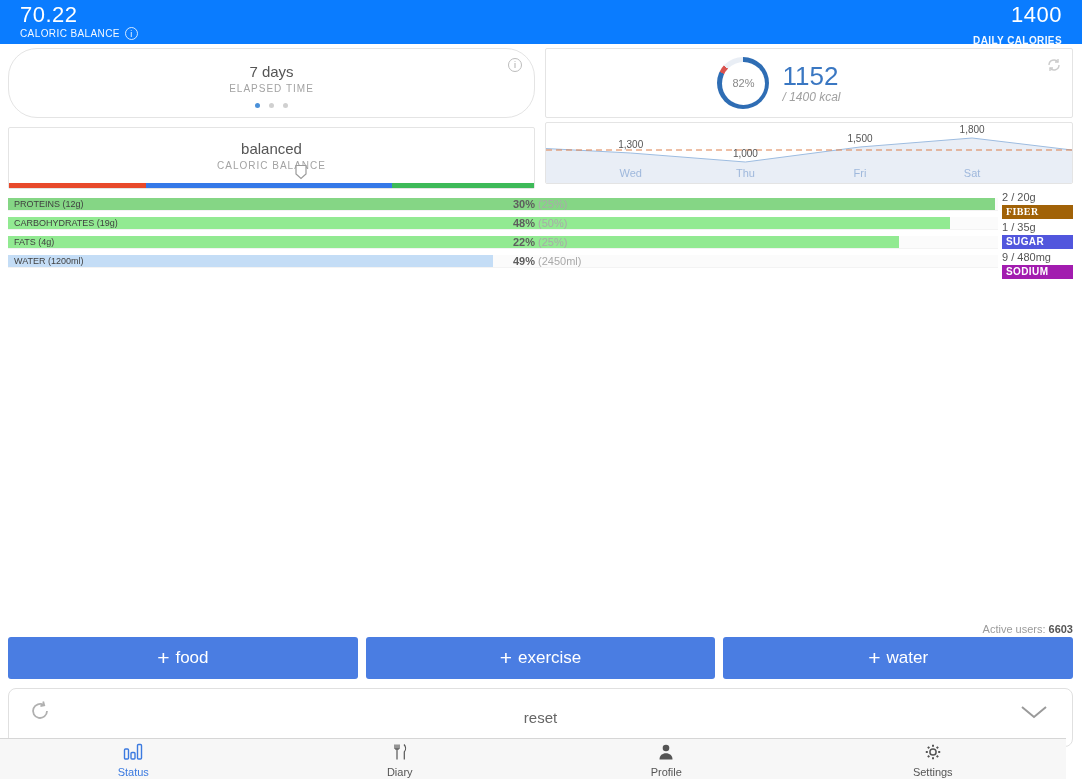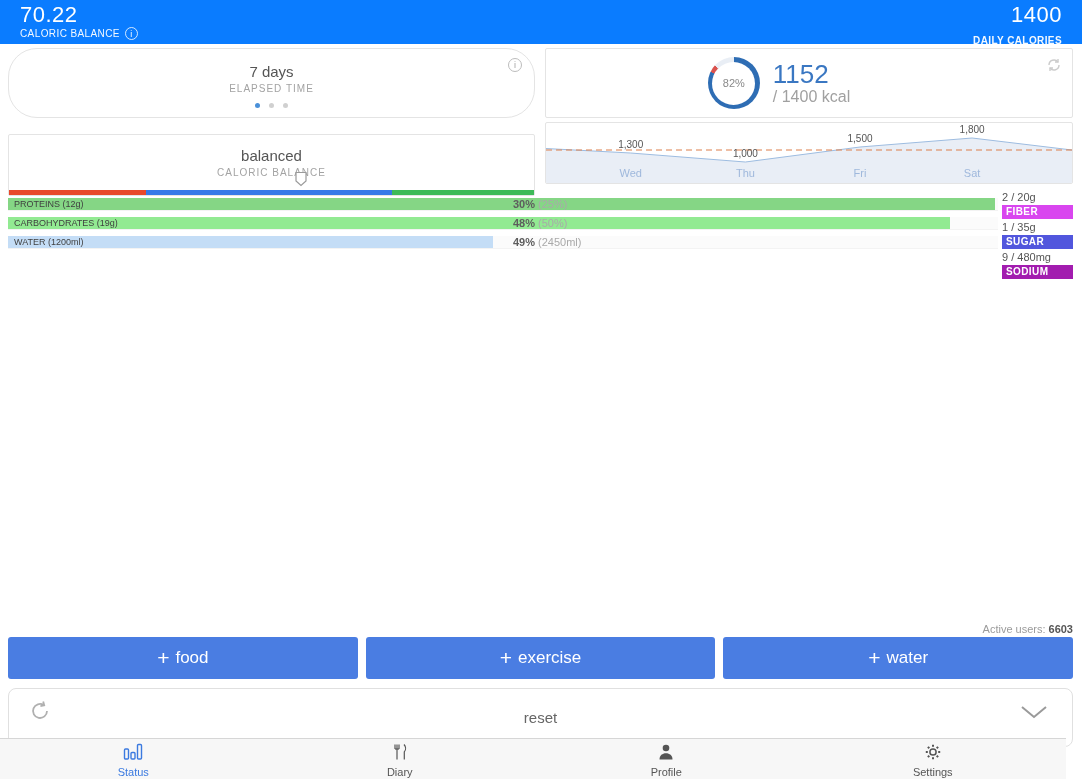--- a/index.html
+++ b/index.html
@@ -13,41 +13,41 @@
   .h-label-row { display:flex; align-items:center; gap:5px; font-size:10px; letter-spacing:0.4px; opacity:0.95; }
   .h-right { text-align:right; }
   .h-right .h-label-row { justify-content:flex-end; font-weight:700;margin-top:8px; }
   .info-icon { display:inline-flex; align-items:center; justify-content:center; width:13px; height:13px;
                border:1px solid rgba(255,255,255,0.85); border-radius:50%; font-size:9px; font-style:normal; }
 
   
   .card { position:absolute; background:#fff; border:1px solid #e4e4e4; border-radius:2px; }
   #card-elapsed  { left:8px;   top:48px;  width:527px; height:70px;border-radius:29px; }
   #card-calories { left:545px; top:48px;  width:528px; height:70px; }
-  #card-balance  { left:8px;   top:134px; width:527px; height:62px; }
+  #card-balance  { left:8px;   top:127px; width:527px; height:62px; }
   #card-chart    { left:545px; top:122px; width:528px; height:62px; overflow:hidden; }
 
   .center-col { display:flex; flex-direction:column; align-items:center; padding-top:14px; }
   .card-value { font-size:15px; color:#555; }
   .card-label { font-size:10px; color:#a3a3a3; letter-spacing:1px; margin-top:3px; }
   .dots { display:flex; gap:9px; margin-top:9px; }
   .dot { width:5px; height:5px; border-radius:50%; background:#d0d0d0; }
   .dot.active { background:#4a90d9; }
   .card-info { position:absolute; top:9px; right:12px; width:14px; height:14px; border:1px solid #bcbcbc;
                border-radius:50%; color:#a5a5a5; display:flex; align-items:center; justify-content:center;
                font-size:9px; }
 
   
   .cal-wrap { display:flex; align-items:center; justify-content:center; height:100%; gap:13px; padding-right:60px; }
   .ring { width:52px; height:52px; border-radius:50%; display:flex; align-items:center; justify-content:center; }
   .ring-inner { width:43px; height:43px; background:#fff; border-radius:50%; display:flex; align-items:center;
                 justify-content:center; font-size:11px; color:#8a8a8a; }
   .cal-nums { display:flex; flex-direction:column; }
   .cal-value { font-size:26px; font-weight:400; color:#3a77c2; line-height:26px; }
-  .cal-goal { font-size:16px; color:#a0a0a0; margin-top:1px; }
+  .cal-goal { font-size:12px; color:#a0a0a0; margin-top:1px;font-style:italic; }
   .sync-icon { position:absolute; top:8px; right:10px; }
 
   
   .balance-bar { position:absolute; bottom:0; left:0; right:0; height:5px; display:flex; }
   .balance-seg { height:5px; }
   .balance-marker { position:absolute; bottom:4px; transform:translateX(-50%); }
 
   
   #calories-chart { position:absolute; inset:0; }
 
@@ -188,30 +188,35 @@
       <div class="n-fill" style="width: 99.7%; background: rgb(133, 214, 133);"></div>
       <span class="n-label">PROTEINS (12g)</span>
       <span class="n-pct"><b>30%</b><i>(25%)</i></span>
     </div>
     <div class="n-row">
       <div class="n-fill" style="width: 95.2%; background: rgb(146, 234, 146);"></div>
       <span class="n-label">CARBOHYDRATES (19g)</span>
       <span class="n-pct"><b>48%</b><i>(50%)</i></span>
     </div>
     <div class="n-row">
+      <div class="n-fill" style="width: 90%; background: rgb(146, 234, 146);"></div>
+      <span class="n-label">FATS (4g)</span>
+      <span class="n-pct"><b>22%</b><i>(25%)</i></span>
+    </div>
+    <div class="n-row">
       <div class="n-fill" style="width: 49%; background: rgb(196, 221, 246);"></div>
       <span class="n-label">WATER (1200ml)</span>
       <span class="n-pct"><b>49%</b><i>(2450ml)</i></span>
     </div>
   </div>
 
   <div id="badges">
     <div class="badge-group">
       <div class="badge-value">2 / 20g</div>
-      <div class="badge-label" style="background: #d946ef;">FIBER</div>
+      <div class="badge-label" style="background: #a16207; font-family: Liberation Serif, serif;">FIBER</div>
     </div>
     <div class="badge-group">
       <div class="badge-value">1 / 35g</div>
       <div class="badge-label" style="background: rgb(81, 86, 221);">SUGAR</div>
     </div>
     <div class="badge-group">
       <div class="badge-value">9 / 480mg</div>
       <div class="badge-label" style="background: #a21caf;">SODIUM</div>
     </div>
   </div>

